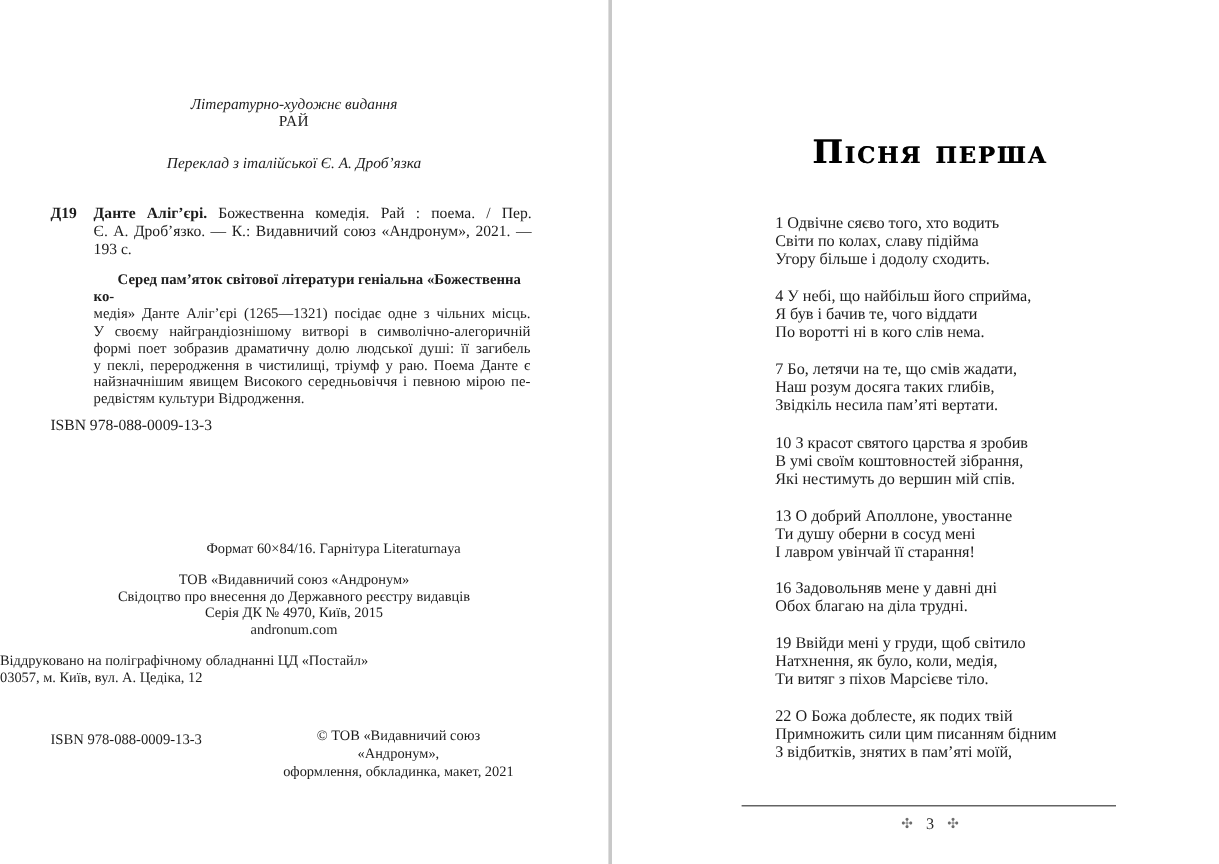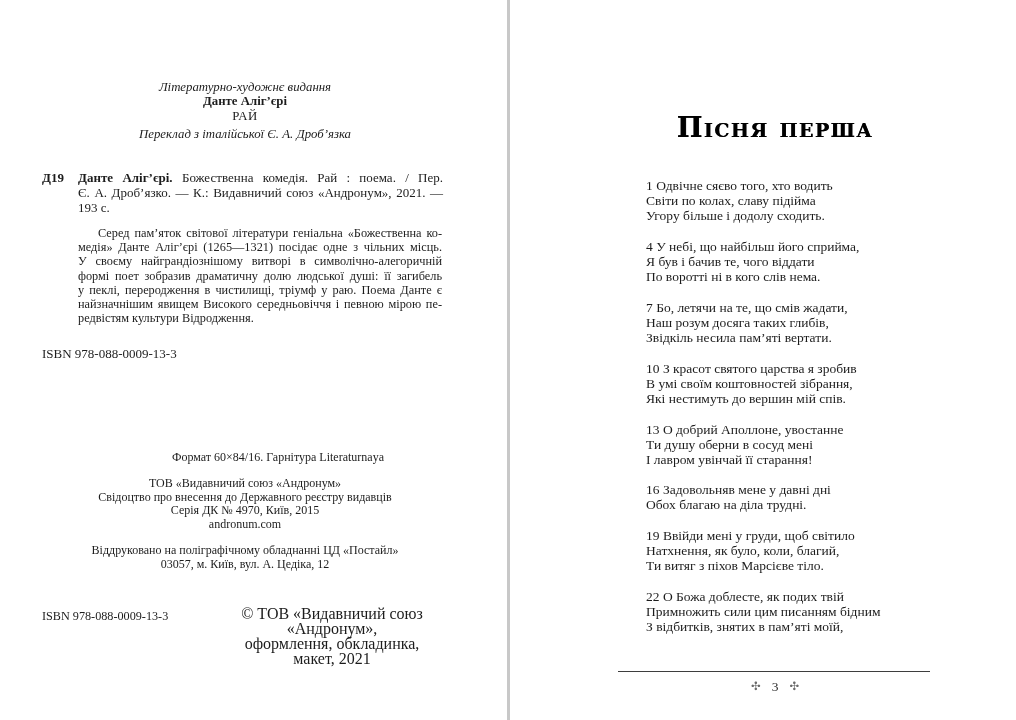--- a/index.html
+++ b/index.html
@@ -9,40 +9,40 @@
   .page{position:absolute;top:0;width:508px;height:720px;}
   .page.left{left:0;}
   .page.right{left:508px;}
   .abs{position:absolute;}
 
   
   .header-block{left:0;top:80px;width:490px;text-align:center;font-size:12.8px;}
   .edition-note{font-style:italic;line-height:14px;}
   .author-name{font-weight:bold;line-height:14.5px;}
   .book-title{line-height:14.5px;letter-spacing:0.5px;}
-  .translation-note{font-style:italic;margin-top:4px;line-height:14px;}
+  .translation-note{font-style:italic;margin-top:20px;line-height:14px;}
 
   .catalog{left:42px;top:170px;width:401px;font-size:13px;line-height:15px;}
   .catalog-code{position:absolute;left:0;top:0;font-weight:bold;}
   .catalog-entry{margin-left:36px;}
   .cat-bold{font-weight:bold;}
   .jl{text-align:left;text-align-last:justify;}
 
   .annotation{left:78px;top:226px;width:364px;font-size:12.3px;line-height:14.2px;}
-  .ann-first{text-indent:20px;}
+  .ann-first{text-indent:20px;font-weight:bold;}
 
   .isbn-top{left:42px;top:346px;font-size:13px;}
 
   .format-line{left:0;top:450px;width:490px;text-align:center;font-size:12px;padding-left:33px;}
 
   .publisher-block{left:0;top:477px;width:490px;text-align:center;font-size:12px;line-height:13.7px;}
-  .print-block{left:0;top:543px;width:490px;text-align:center;font-size:12px;line-height:14px;}
+  .print-block{left:0;top:543px;width:490px;text-align:left;font-size:12px;line-height:14px;}
 
   .footer-isbn{left:42px;top:609px;font-size:12.2px;}
-  .copyright-block{left:230px;top:606px;width:204px;text-align:center;font-size:16px;line-height:15px;}
+  .copyright-block{left:230px;top:606px;width:204px;text-align:center;font-size:12px;line-height:15px;}
 
   
   .canto-title{left:27px;top:112px;width:480px;text-align:center;
     font-family:"DejaVu Serif", serif;font-weight:bold;font-variant:small-caps;
     font-size:27px;letter-spacing:1.5px;color:#000000;
     text-shadow:0.4px 0 0 #171717;}
   .verse-block{left:138px;top:178px;font-size:13.5px;}
   .stanza{margin-bottom:15.6px;font-family:Liberation Serif, serif;}
   .verse-line{line-height:15.1px;white-space:pre;}
   .footer-rule{left:110px;top:671px;width:312px;height:1px;background:#3e3e3e;}
@@ -51,21 +51,20 @@
 </style>
 </head>
 <body>
 
 <div class="spread">
 
   <div class="page left">
 
     <div class="abs header-block">
       <div class="edition-note">Літературно-художнє видання</div>
-      <div class="author-name">Данте Аліг’єрі</div>
       <div class="book-title">РАЙ</div>
       <div class="translation-note">Переклад з італійської Є. А. Дроб’язка</div>
     </div>
 
     <div class="abs catalog">
       <span class="catalog-code">Д19</span>
       <div class="catalog-entry">
         <div class="jl"><span class="cat-bold">Данте Аліг’єрі.</span><span> Божественна комедія. Рай : поема. / Пер.</span></div>
         <div class="jl">Є. А. Дроб’язко. — К.: Видавничий союз «Андронум», 2021. —</div>
         <div>193 с.</div>
@@ -138,21 +137,21 @@
         <div class="verse-line">13 О добрий Аполлоне, увостанне</div>
         <div class="verse-line">Ти душу оберни в сосуд мені</div>
         <div class="verse-line">І лавром увінчай її старання!</div>
       </div>
       <div class="stanza">
         <div class="verse-line">16 Задовольняв мене у давні дні</div>
         <div class="verse-line">Обох благаю на діла трудні.</div>
       </div>
       <div class="stanza">
         <div class="verse-line">19 Ввійди мені у груди, щоб світило</div>
-        <div class="verse-line">Натхнення, як було, коли, благий,</div>
+        <div class="verse-line">Натхнення, як було, коли, медія,</div>
         <div class="verse-line">Ти витяг з піхов Марсієве тіло.</div>
       </div>
       <div class="stanza">
         <div class="verse-line">22 О Божа доблесте, як подих твій</div>
         <div class="verse-line">Примножить сили цим писанням бідним</div>
         <div class="verse-line">З відбитків, знятих в пам’яті моїй,</div>
       </div>
     </div>
 
     <div class="abs footer-rule"></div>

